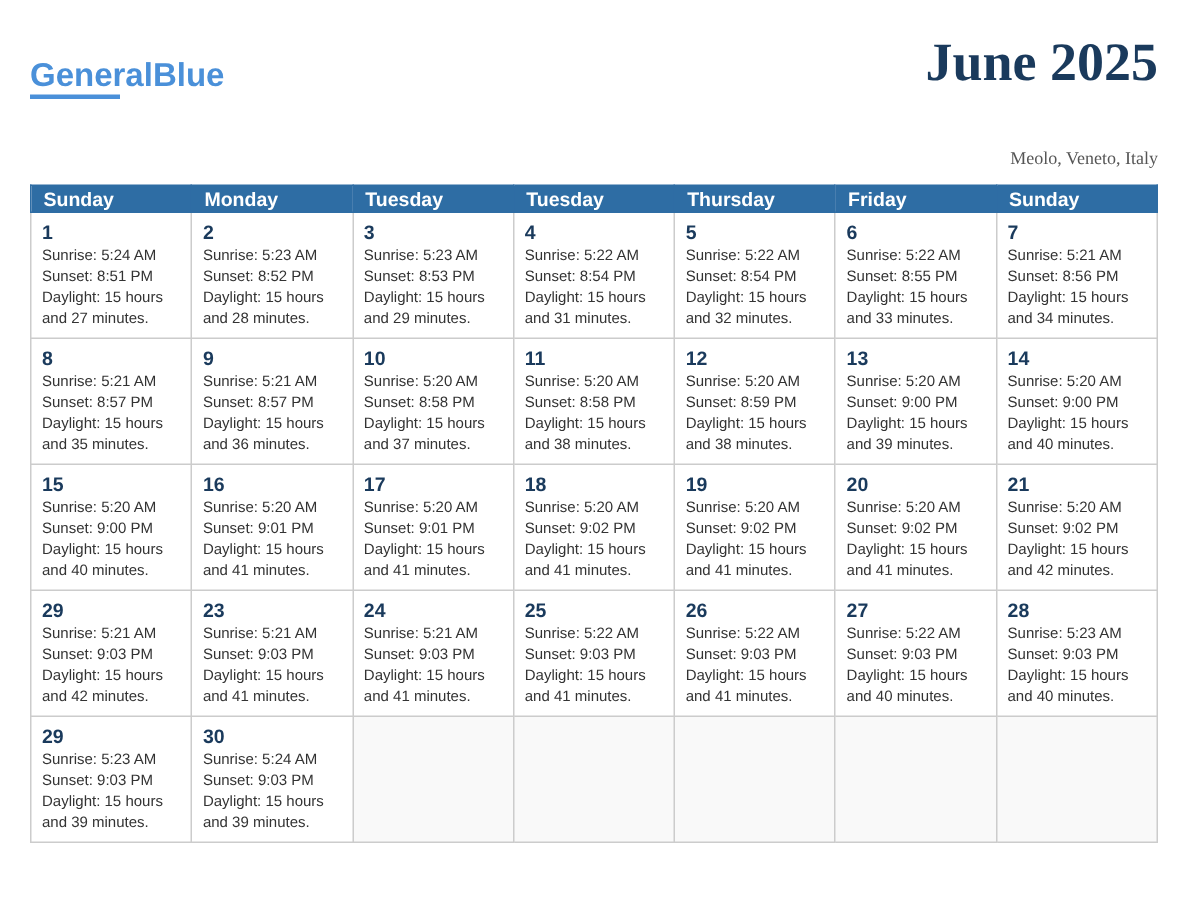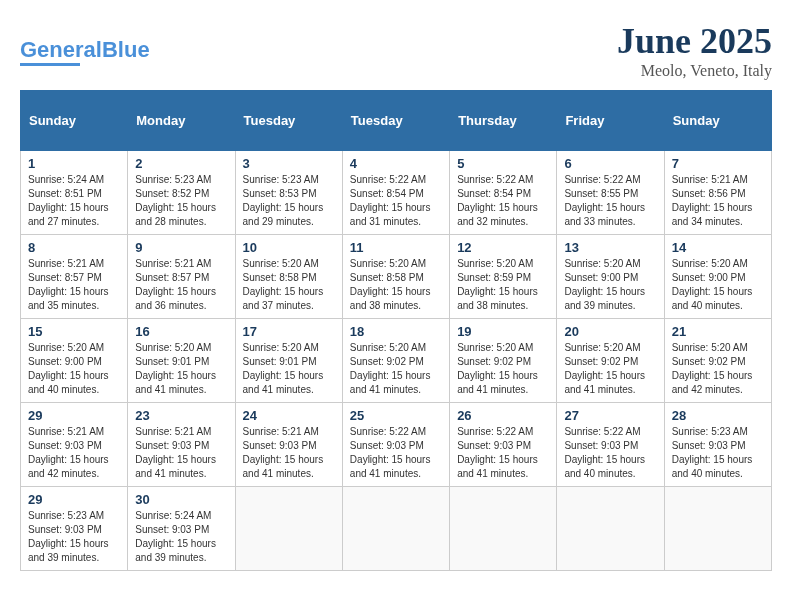--- a/index.html
+++ b/index.html
@@ -40,33 +40,34 @@
     .title-block {
       text-align: right;
       font-family: Liberation Serif, serif;
     }
     .month-title {
       font-size: 36px;
       font-weight: bold;
       color: #1a3a5c;
     }
     .location {
-      font-size: 16px;
+      font-size: 12px;
       color: #555;
+      margin-top: 36px;
     }
     .calendar {
       width: 100%;
       border-collapse: collapse;
       border: 1px solid #ccc;
     }
     .calendar th {
       background-color: #2e6da4;
       color: white;
       text-align: left;
-      padding: 22px 8px;
+      padding: 1px 8px;
       font-size: 13px;
       font-weight: bold;
       border: 1px solid #2e6da4;
     }
     .calendar td {
       vertical-align: top;
       padding: 5px 7px;
       font-size: 10.5px;
       color: #333;
       border: 1px solid #ccc;

